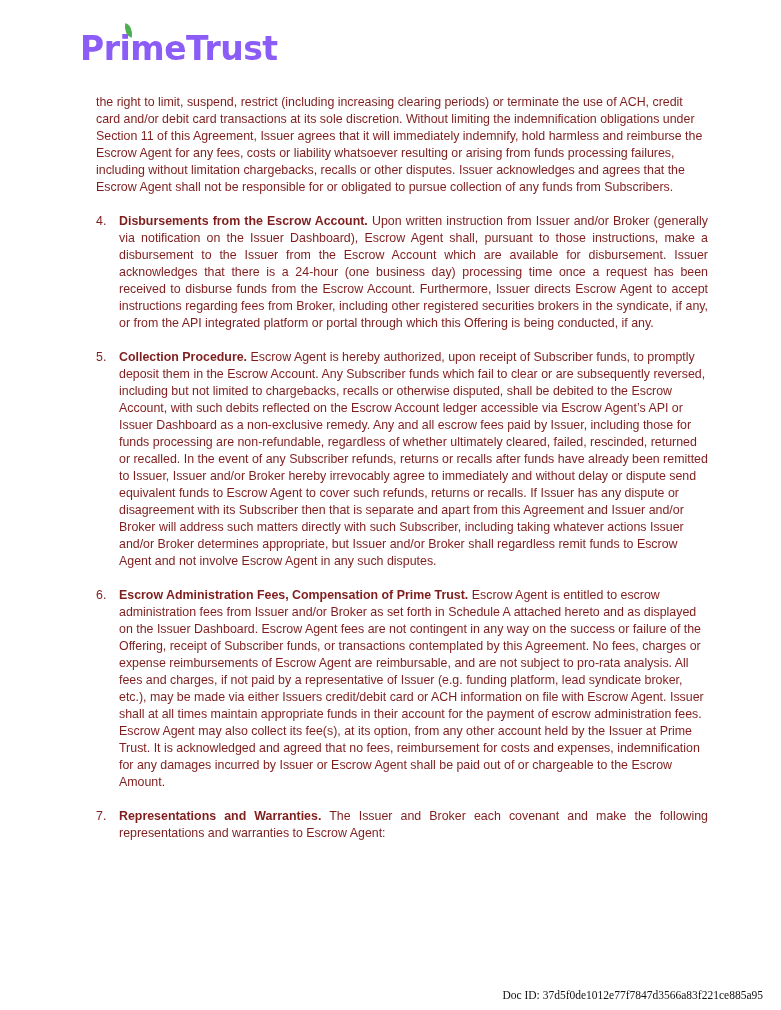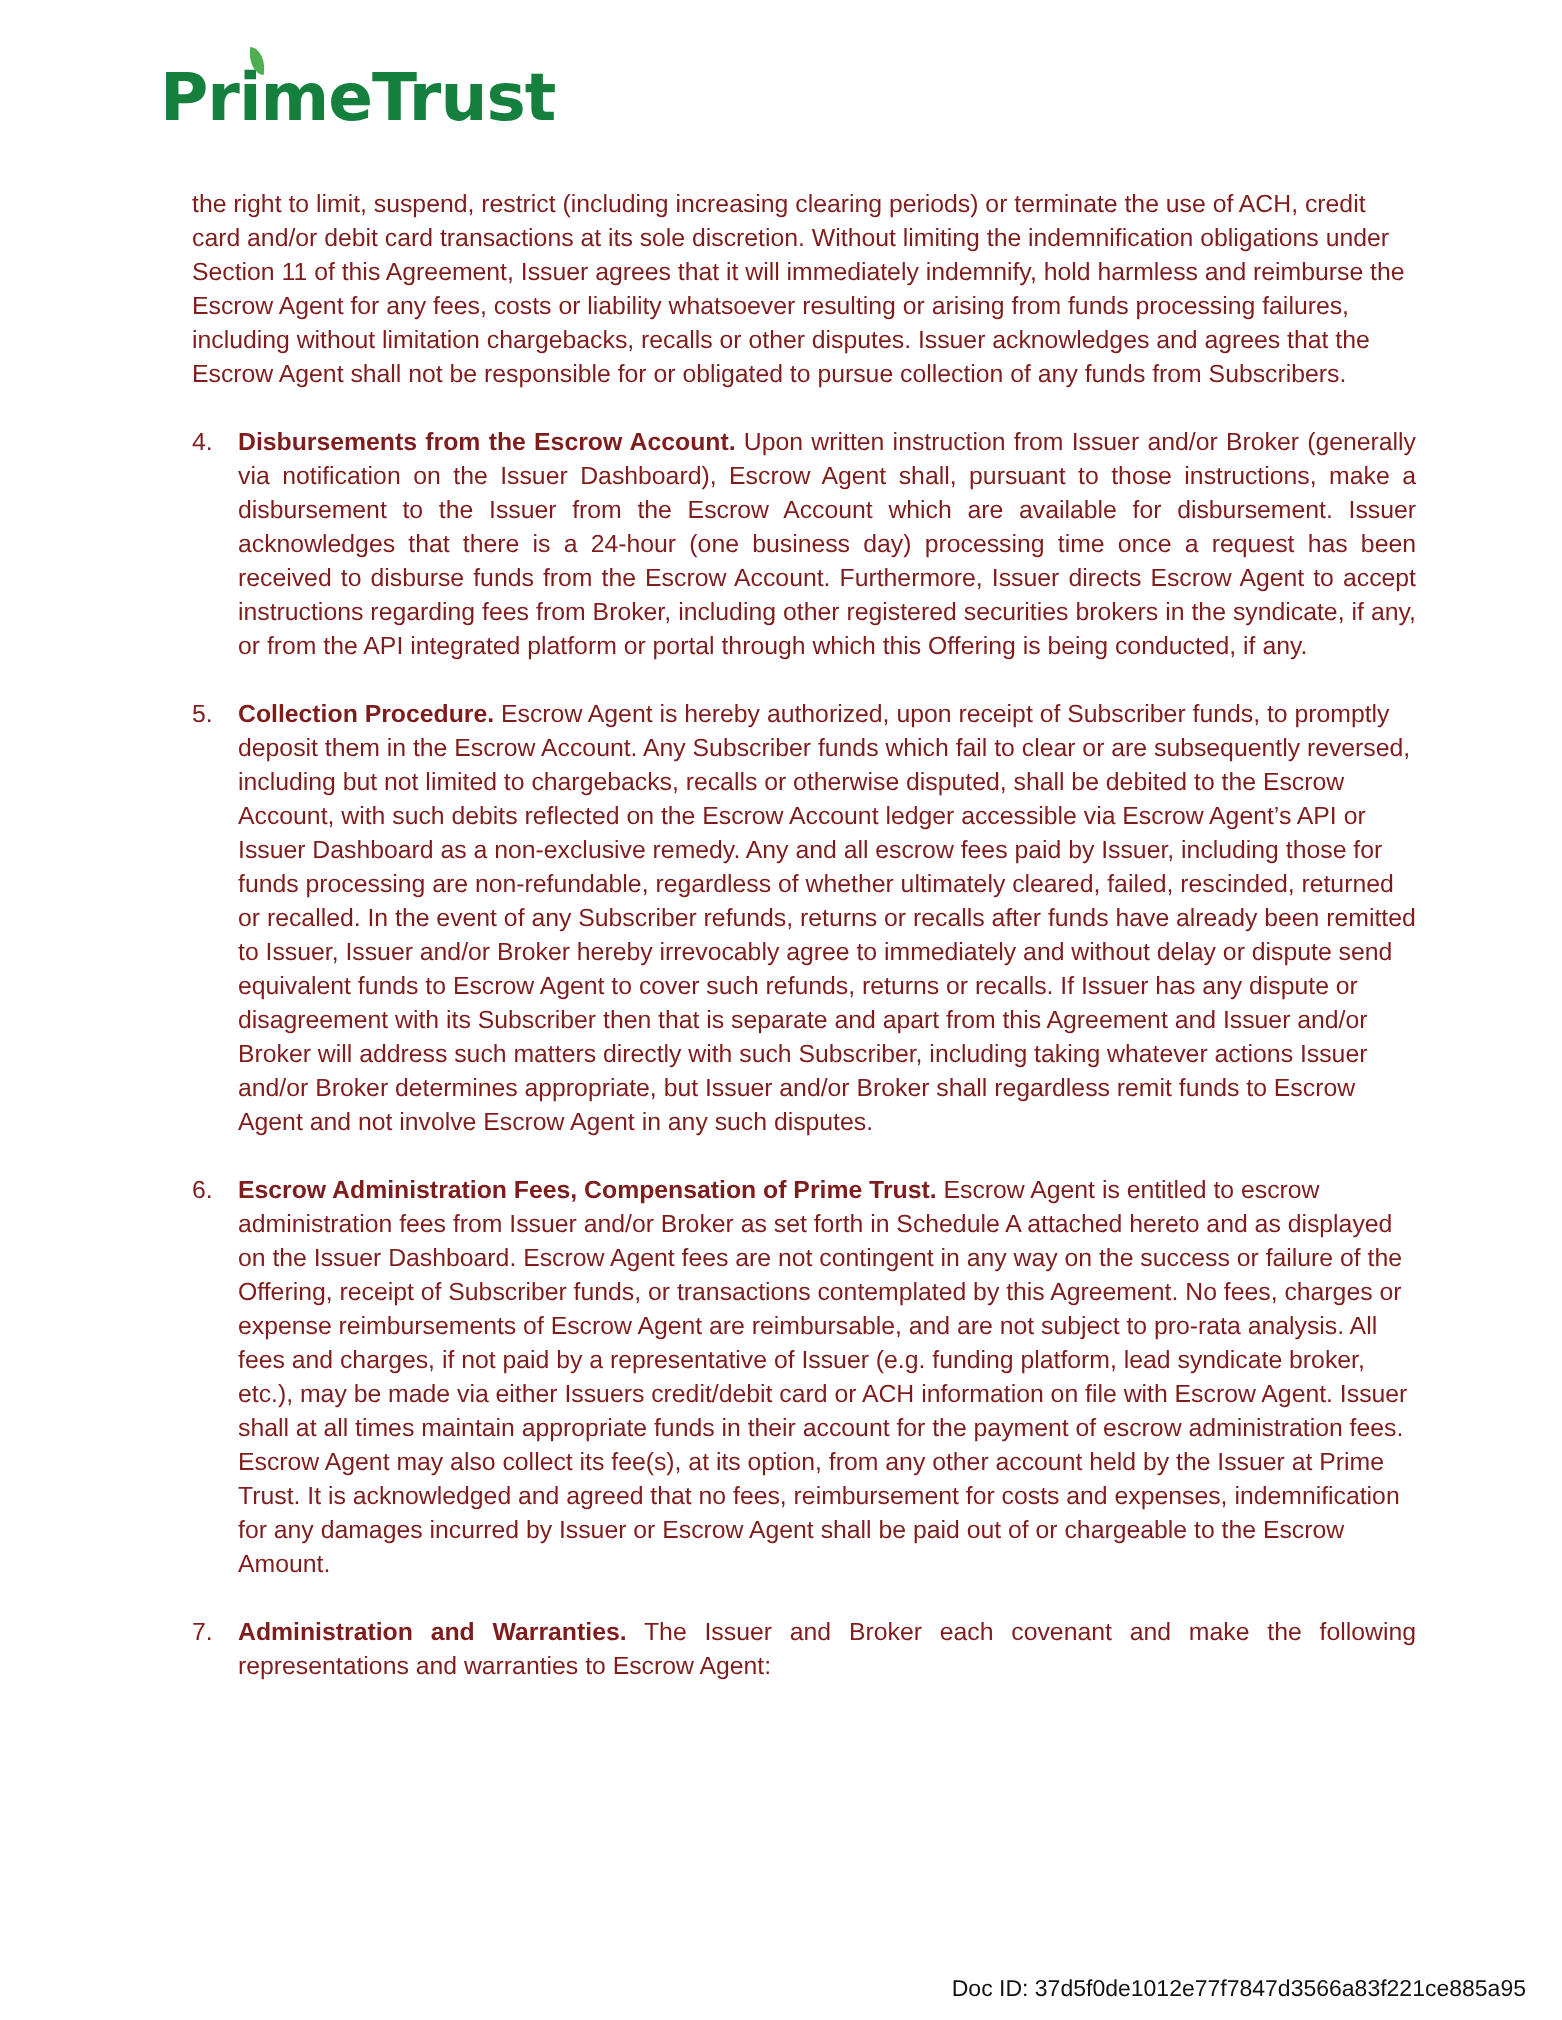--- a/index.html
+++ b/index.html
@@ -1,40 +1,40 @@
 <!DOCTYPE html>
 <html><head>
 <meta charset="utf-8">
 <style>
   html, body { margin: 0; padding: 0; background: #ffffff; }
   body { width: 781px; height: 1010px; position: relative; overflow: hidden; }
   .logo {
     position: absolute; left: 80px; top: 32px;
     font-family: "DejaVu Sans", sans-serif; font-weight: bold;
-    font-size: 33px; color: #15803d; letter-spacing: -0.5px;
+    font-size: 33px; color: #8b5cf6; letter-spacing: -0.5px;
     line-height: 1;
   }
   .logo .leaf {
     position: absolute; left: 44px; top: -8px; width: 9px; height: 13px;
     background: #4caf50; border-radius: 0 100% 0 100%;
     transform: rotate(10deg);
   }
   .content {
     position: absolute; left: 96px; top: 94px; width: 612px;
     font-family: "Liberation Sans", sans-serif; font-size: 12.4px;
     line-height: 17px; color: #7f1d1d;
   }
   .para { margin: 0; }
   .item { position: relative; padding-left: 23px; margin-top: 17px; }
   .item .num { position: absolute; left: 0; top: 0; }
   .item.justify .body { text-align: justify; }
   .heading { font-weight: bold; }
   .docid {
     position: absolute; right: 18px; top: 989px;
-    font-family: Liberation Sans, sans-serif; font-size: 11.5px; color: #111;
+    font-family: Liberation Serif, serif; font-size: 11.5px; color: #111;
   }
 </style>
 </head>
 <body>
 
 <div class="logo">
   <span class="leaf"></span>
   <span>PrimeTrust</span>
 </div>
 
@@ -51,17 +51,17 @@
     <div class="body"><span class="heading">Collection Procedure.</span><span> Escrow Agent is hereby authorized, upon receipt of Subscriber funds, to promptly deposit them in the Escrow Account. Any Subscriber funds which fail to clear or are subsequently reversed, including but not limited to chargebacks, recalls or otherwise disputed, shall be debited to the Escrow Account, with such debits reflected on the Escrow Account ledger accessible via Escrow Agent’s API or Issuer Dashboard as a non-exclusive remedy. Any and all escrow fees paid by Issuer, including those for funds processing are non-refundable, regardless of whether ultimately cleared, failed, rescinded, returned or recalled. In the event of any Subscriber refunds, returns or recalls after funds have already been remitted to Issuer, Issuer and/or Broker hereby irrevocably agree to immediately and without delay or dispute send equivalent funds to Escrow Agent to cover such refunds, returns or recalls. If Issuer has any dispute or disagreement with its Subscriber then that is separate and apart from this Agreement and Issuer and/or Broker will address such matters directly with such Subscriber, including taking whatever actions Issuer and/or Broker determines appropriate, but Issuer and/or Broker shall regardless remit funds to Escrow Agent and not involve Escrow Agent in any such disputes.</span></div>
   </div>
 
   <div class="item">
     <span class="num">6.</span>
     <div class="body"><span class="heading">Escrow Administration Fees, Compensation of Prime Trust.</span><span> Escrow Agent is entitled to escrow administration fees from Issuer and/or Broker as set forth in Schedule A attached hereto and as displayed on the Issuer Dashboard. Escrow Agent fees  are not contingent in any way on the success or failure of the Offering, receipt of Subscriber funds, or transactions contemplated by this Agreement. No fees, charges or expense reimbursements of Escrow Agent are reimbursable, and are not subject to pro-rata analysis. All fees and charges, if not paid by a representative of Issuer (e.g. funding platform, lead syndicate broker, etc.), may be made via either Issuers credit/debit card or ACH information on file with Escrow Agent. Issuer shall at all times maintain appropriate funds in their account for the payment of escrow administration fees. Escrow Agent may also collect its fee(s), at its option, from any other account held by the Issuer at Prime Trust. It is acknowledged and agreed that no fees, reimbursement for costs and expenses, indemnification for any damages incurred by Issuer or Escrow Agent shall be paid out of or chargeable to the Escrow Amount.</span></div>
   </div>
 
   <div class="item justify">
     <span class="num">7.</span>
-    <div class="body"><span class="heading">Administration and Warranties.</span><span> The Issuer and Broker each covenant and make the following representations and warranties to Escrow Agent:</span></div>
+    <div class="body"><span class="heading">Representations and Warranties.</span><span> The Issuer and Broker each covenant and make the following representations and warranties to Escrow Agent:</span></div>
   </div>
 </div>
 
 <div class="docid">Doc ID: 37d5f0de1012e77f7847d3566a83f221ce885a95</div>
 
 </body></html>

